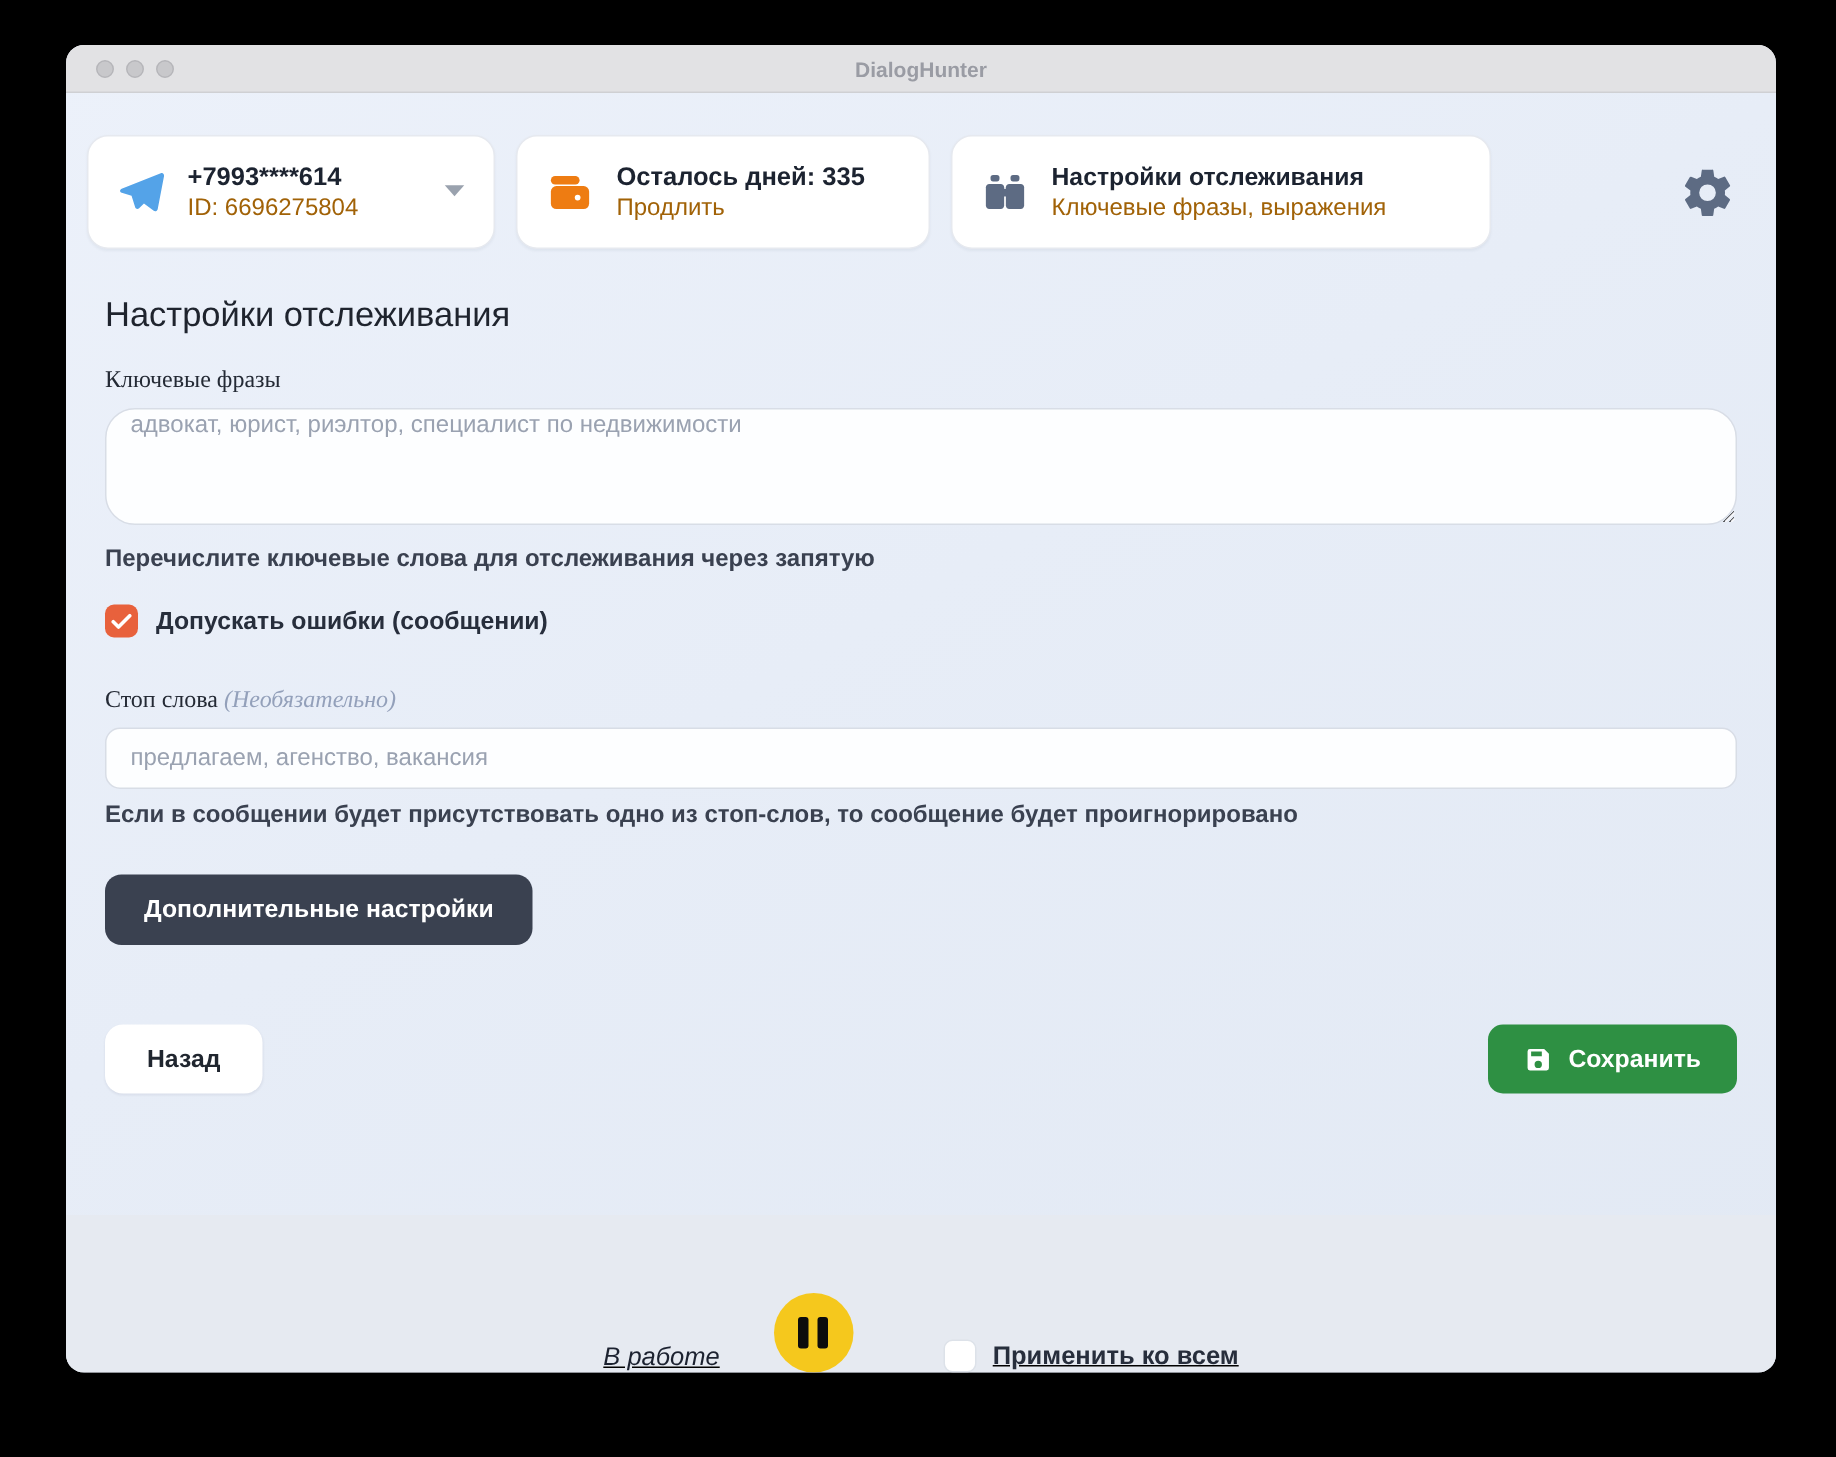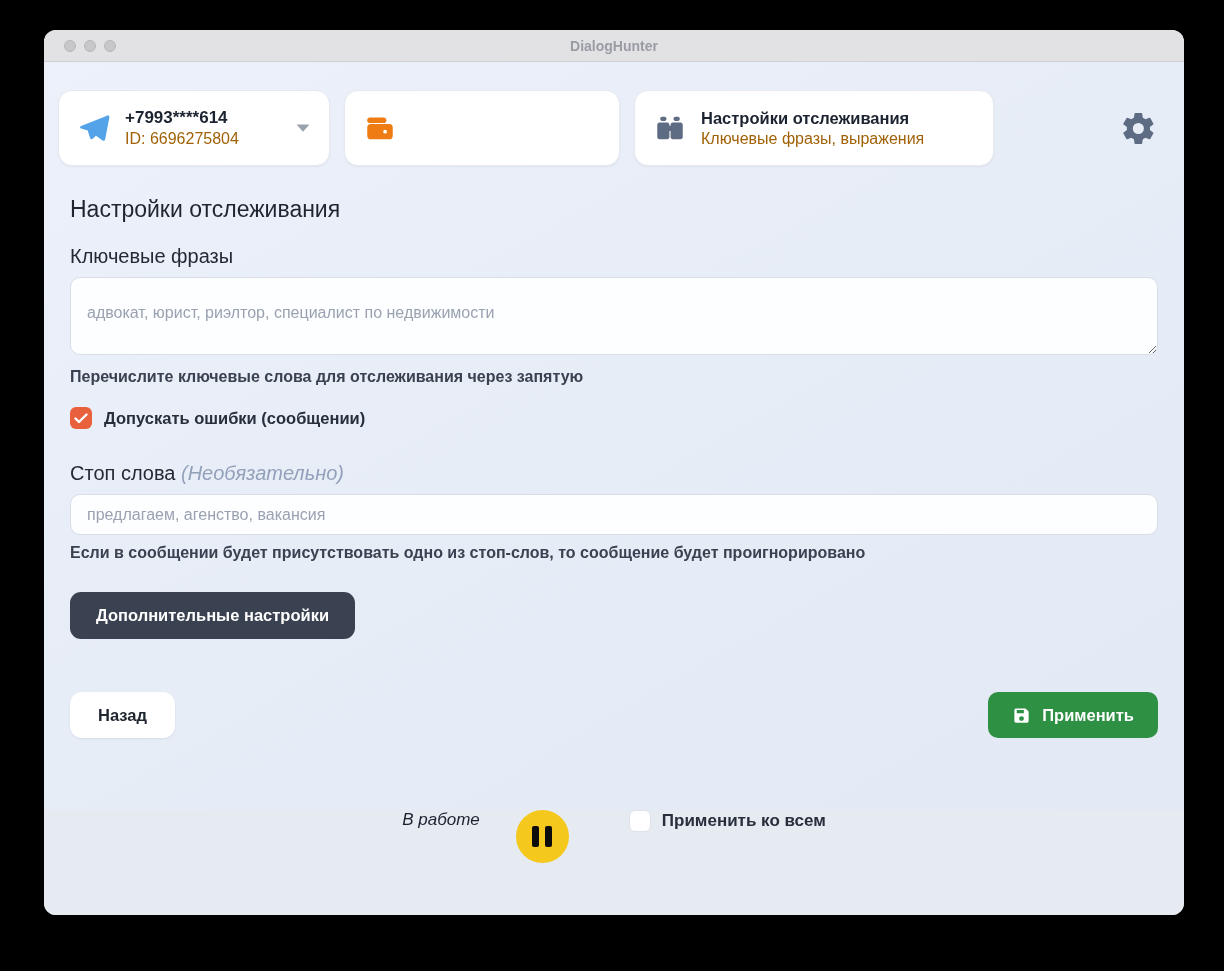--- a/index.html
+++ b/index.html
@@ -52,26 +52,26 @@
   .card-lines { display: flex; flex-direction: column; gap: 2px; min-width: 0; }
   .card-title { font-size: 17px; font-weight: 700; color: #1c2330; white-space: nowrap; }
   .card-sub { font-size: 16px; color: #a16207; white-space: nowrap; }
   .days-val { font-weight: 800; }
   .chevron { margin-left: auto; color: #9aa2ae; }
   .icon { flex: 0 0 auto; display: flex; align-items: center; justify-content: center; }
   .gear-btn { margin-left: auto; cursor: pointer; display: flex; }
   
   .main { padding: 30px 26px 0 26px; flex: 1 1 auto; }
   .page-title { font-size: 23px; font-weight: 500; color: #1f242e; margin-bottom: 22px; }
-  .field-label { font-size: 20px; font-weight: 500; color: #242a35; margin-bottom: 9px; }
+  .field-label { font-size: 16px; font-weight: 500; color: #242a35; margin-bottom: 9px; font-family: Liberation Serif, serif; }
   .optional { font-style: italic; color: #93a0ba; font-weight: 400; margin-top: 20px; }
   textarea.kw {
     width: 100%; height: 78px;
-    background: #fdfeff; border: 1px solid #d8dde6; border-radius: 10px;
-    padding: 26px 16px; font-family: "Liberation Sans", sans-serif;
+    background: #fdfeff; border: 1px solid #d8dde6; border-radius: 20px;
+    padding: 2px 16px; font-family: "Liberation Sans", sans-serif;
     font-size: 16px; color: #3b82f6; resize: both;
   }
   input.stop {
     width: 100%; height: 41px;
     background: #fdfeff; border: 1px solid #d8dde6; border-radius: 10px;
     padding: 0 16px; font-family: "Liberation Sans", sans-serif;
     font-size: 16px; color: #2a3140;
   }
   textarea.kw::placeholder, input.stop::placeholder { color: #9aa2b1; opacity: 1; }
   .help { font-size: 16px; font-weight: 600; color: #3a4150; margin-top: 9px; }
@@ -103,22 +103,23 @@
     font-size: 16.5px; border-radius: 12px;
     box-shadow: 0 1px 2px rgba(20,30,60,.08);
   }
   .btn-save {
     height: 46px; padding: 0 24px; background: #2e9043; color: #fff;
     font-size: 16.5px; border-radius: 10px; gap: 11px;
   }
   
   .footer {
     flex: 0 0 105px; background: #e6eaf1;
-    display: flex; align-items: flex-start; justify-content: center;
+    display: flex; align-items: flex-end; justify-content: center;
     gap: 0;
+    text-decoration: underline;
   }
   .status-text { font-size: 17px; font-style: italic; font-weight: 500; color: #1c2230; }
   .pause-btn {
     width: 53px; height: 53px; border-radius: 50%;
     background: #f5c81d; border: none; cursor: pointer;
     display: flex; align-items: center; justify-content: center; gap: 6px;
     margin-left: 36px;
   }
   .pause-btn i { display: block; width: 7px; height: 21px; background: #0c0c0c; border-radius: 2px; }
   .apply-wrap { display: flex; align-items: center; gap: 11px; margin-left: 60px; cursor: pointer; }
@@ -157,20 +158,24 @@
       </span>
     </div>
 
     <div class="card card-days">
       <span class="icon">
         <svg width="34" height="34" viewBox="0 0 24 24">
           <rect x="3" y="4.5" width="13.5" height="4" rx="2" fill="#ee7c12"></rect>
           <rect x="3" y="9.2" width="18" height="10.8" rx="2.6" fill="#ee7c12"></rect>
           <circle cx="15.6" cy="14.6" r="1.35" fill="#fff"></circle>
         </svg>
+      </span>
+      <span class="card-lines">
+        <span class="card-title"><span>Осталось дней:</span>&nbsp;<span class="days-val">335</span></span>
+        <span class="card-sub">Продлить</span>
       </span>
     </div>
 
     <div class="card card-track">
       <span class="icon">
         <svg width="34" height="34" viewBox="0 0 24 24" fill="#5d6b83">
           <rect x="5.2" y="4" width="4.2" height="3" rx="1.2"></rect>
           <rect x="14.6" y="4" width="4.2" height="3" rx="1.2"></rect>
           <path d="M4.6 8.2h5.4c.9 0 1.6.7 1.6 1.6v8.6c0 .9-.7 1.6-1.6 1.6H4.6c-.9 0-1.6-.7-1.6-1.6V9.8c0-.9.7-1.6 1.6-1.6z"></path>
           <path d="M14 8.2h5.4c.9 0 1.6.7 1.6 1.6v8.6c0 .9-.7 1.6-1.6 1.6H14c-.9 0-1.6-.7-1.6-1.6V9.8c0-.9.7-1.6 1.6-1.6z"></path>
@@ -215,21 +220,21 @@
     <button class="btn btn-advanced">Дополнительные настройки</button>
 
     <div class="actions-row">
       <button class="btn btn-back">Назад</button>
       <button class="btn btn-save">
         <span style="display:flex">
           <svg width="19" height="19" viewBox="0 0 24 24">
               <path fill="#fff" d="M17 3H5a2 2 0 0 0-2 2v14a2 2 0 0 0 2 2h14a2 2 0 0 0 2-2V7l-4-4zM12 19a3.1 3.1 0 1 1 0-6.2 3.1 3.1 0 0 1 0 6.2zM15 9H6V5h9v4z"></path>
             </svg>
         </span>
-        <span>Применить</span>
+        <span>Сохранить</span>
       </button>
     </div>
   </div>
 
   <div class="footer">
     <span class="status-text">В работе</span>
     <button class="pause-btn">
       <span style="display:flex;gap:6px">
           <i></i>
           <i></i>

